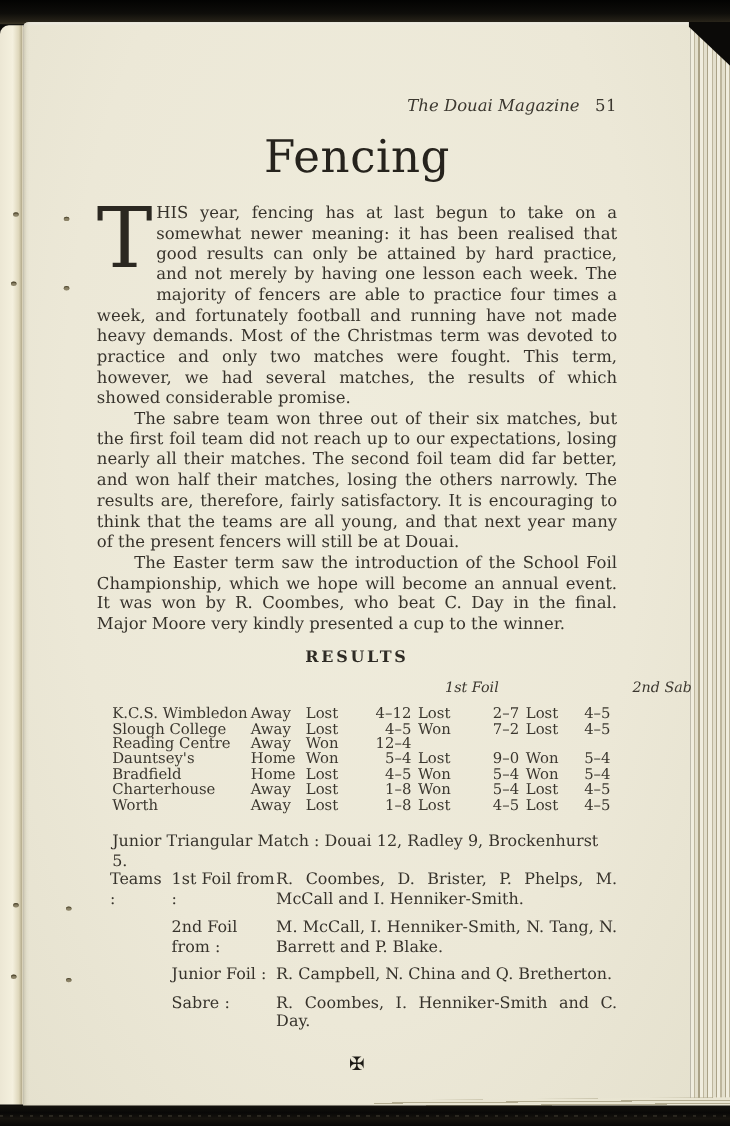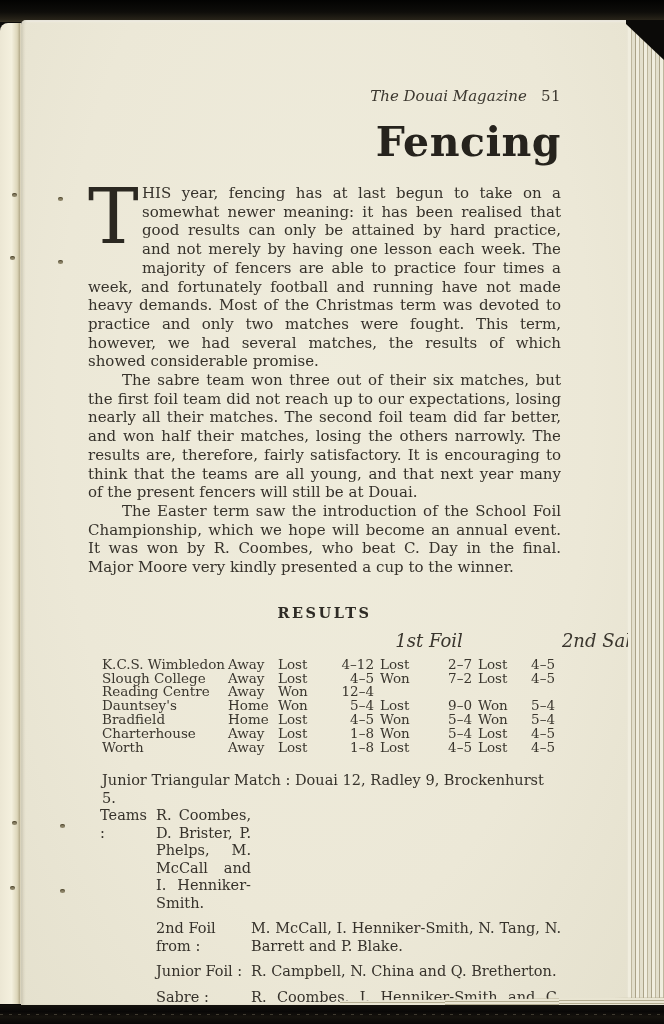--- a/index.html
+++ b/index.html
@@ -29,34 +29,34 @@
   .bottom-stack{position:absolute;left:340px;top:999px;width:324px;height:8px;
     background:repeating-linear-gradient(180deg,#e9e5d2 0 2px,#b3ac90 2px 3px);
     transform:skewY(-0.5deg);}
   .stitch{position:absolute;width:5px;height:4px;border-radius:50%;
     background:#8d8468;box-shadow:inset 0 1px 1px rgba(60,52,30,.8);}
   
   .content{position:absolute;left:67px;top:0;width:473px;color:#36322b;}
   .running-head{margin-top:67px;text-align:right;font-size:15px;line-height:19px;
     font-style:italic;color:#3b372f;white-space:nowrap;}
   .running-head .pageno{font-style:normal;margin-left:14px;letter-spacing:.5px;}
-  .article-title{margin:13px 0 0;text-align:right;font-weight:700;
+  .article-title{margin:13px 0 0;text-align:center;font-weight:400;
     font-size:41px;line-height:46px;color:#26231d;color:#26231d;letter-spacing:.5px;}
   .body-copy{margin-top:19px;font-size:15px;line-height:18.7px;text-align:justify;}
   .body-copy p{margin:0;}
   .body-copy p.indent{text-indent:34px;}
   .dropcap{float:left;width:54px;height:92px;font-size:76px;line-height:66px;
     color:#2b2821;font-weight:400;}
   
-  .results-heading{margin-top:27px;text-align:center;font-size:14.5px;line-height:17px;
+  .results-heading{margin-top:12px;text-align:center;font-size:14.5px;line-height:17px;
     font-weight:bold;letter-spacing:2.5px;color:#2e2b25;}
   .results{margin-top:12px;padding-left:14px;font-size:13.5px;color:#3a362e;}
   .rrow{display:grid;grid-template-columns:126px 50px 47px 55px 48px 50px 48px 35px;
     line-height:13.8px;}
-  .rhead{margin-bottom:9px;font-style:italic;font-size:18px;line-height:16px;gap:40px;}
+  .rhead{margin-bottom:9px;font-style:italic;font-size:13px;line-height:16px;gap:40px;}
   .rhead .span2{text-align:center;}
   .cell-score{text-align:right;padding-right:6px;}
   
   .junior{margin-top:17px;padding-left:14px;font-size:14.5px;line-height:18px;}
   .ital{}
   .teams{padding-left:12px;font-size:14.5px;}
   .tentry{display:grid;grid-template-columns:56px 95px 310px;line-height:17.5px;
     margin-bottom:8px;}
   .tentry .names{text-align:justify;text-align-last:left;}
   .tentry.gap{margin-top:3px;}
@@ -167,20 +167,21 @@
     </div>
 
     <div class="junior">
       <span class="ital">Junior Triangular Match :</span>
       <span>Douai 12, Radley 9, Brockenhurst 5.</span>
     </div>
 
     <div class="teams">
       <div class="tentry">
         <span class="ital">Teams :</span>
+        <span class="ital">1st Foil from :</span>
         <span class="names">R. Coombes, D. Brister, P. Phelps, M. McCall and I. Henniker-Smith.</span>
       </div>
       <div class="tentry gap">
         <span></span>
         <span class="ital">2nd Foil from :</span>
         <span class="names">M. McCall, I. Henniker-Smith, N. Tang, N. Barrett and P. Blake.</span>
       </div>
       <div class="tentry gap">
         <span></span>
         <span class="ital">Junior Foil :</span>

